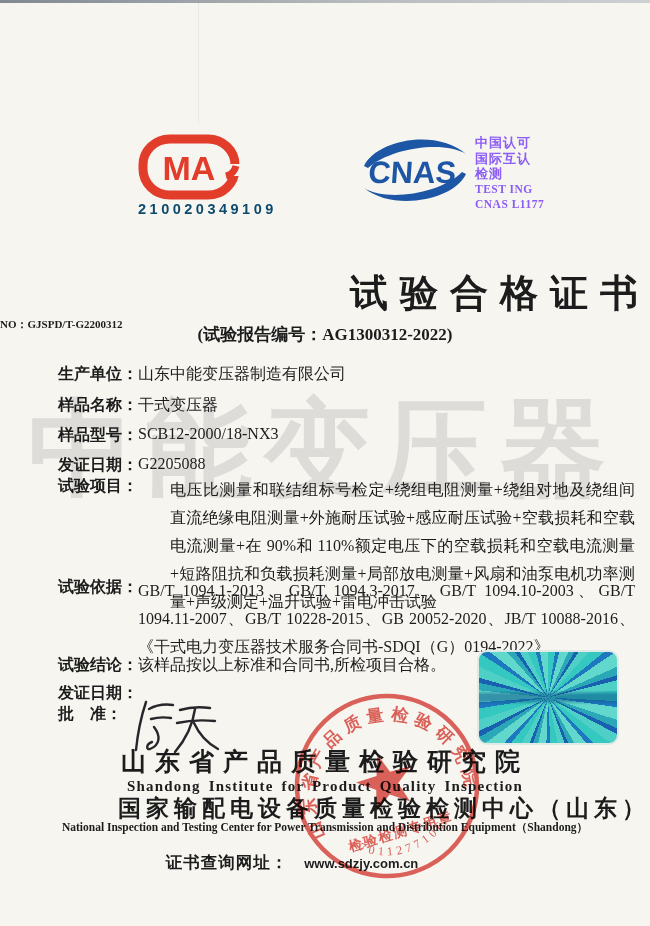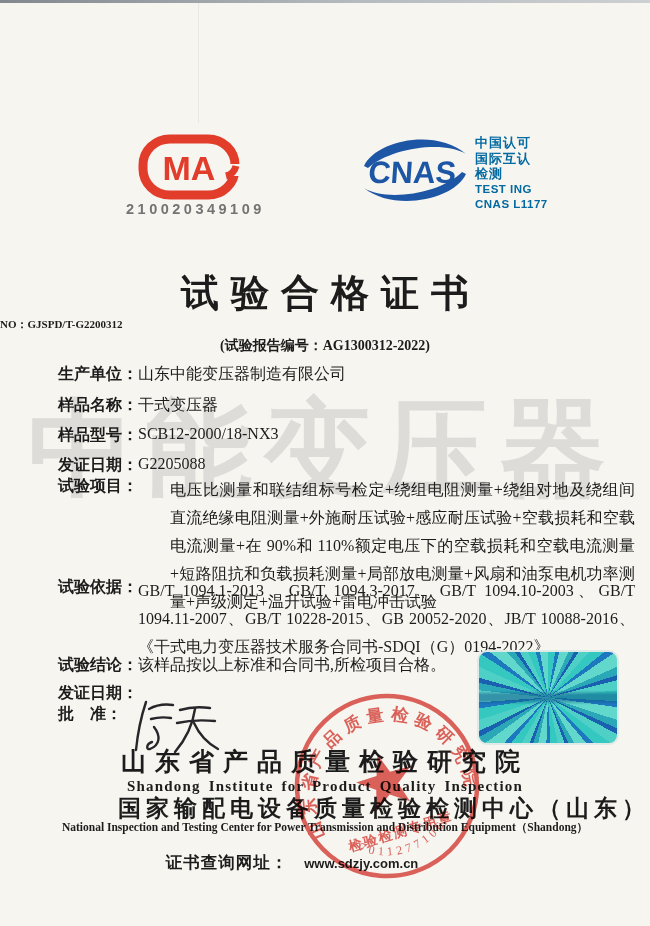--- a/index.html
+++ b/index.html
@@ -8,36 +8,36 @@
   .scan-edge-top{position:absolute;top:0;left:0;width:650px;height:3px;
         background:linear-gradient(to right,#81888e,#b6bbbf 55%,#ccd0d3);z-index:5;}
   .scan-fold{position:absolute;top:3px;left:198px;width:1px;height:120px;background:rgba(0,0,0,0.05);}
 
   
   .watermark{position:absolute;top:378px;left:28px;z-index:0;white-space:nowrap;
         font-size:106px;font-weight:bold;letter-spacing:12px;color:rgba(130,130,130,0.22);}
 
   
   .cma{position:absolute;left:138px;top:134px;z-index:1;}
-  .cma-number{position:absolute;left:126px;top:201px;z-index:1;color:#737373;font-weight:bold;
+  .cma-number{position:absolute;left:138px;top:201px;z-index:1;color:#0c4a6e;font-weight:bold;
         font-size:14.5px;letter-spacing:3.5px;font-family:"Liberation Sans",sans-serif;}
   .ilac{position:absolute;left:249px;top:120px;z-index:1;}
   .cnas{position:absolute;left:360px;top:134px;z-index:1;}
-  .cnas-side{position:absolute;left:475px;top:135px;z-index:1;color:#0369a1;
-        font-family:Liberation Sans, sans-serif;font-weight:bold;}
+  .cnas-side{position:absolute;left:475px;top:135px;z-index:1;color:#8b5cf6;
+        font-family:Liberation Serif, serif;font-weight:bold;}
   .cnas-side .cn{font-size:13px;line-height:15.5px;letter-spacing:1px;}
   .cnas-side .en{font-size:11.5px;line-height:15px;letter-spacing:0.5px;}
 
   
-  .title{position:absolute;top:268px;left:0;width:650px;text-align:center;z-index:1;
+  .title{position:absolute;top:268px;left:0;width:650px;text-align:right;z-index:1;
         font-size:38px;font-weight:bold;letter-spacing:12px;text-indent:12px;}
   .no-line{position:absolute;top:317px;left:0;width:650px;text-align:left;z-index:1;
         font-size:11px;font-weight:bold;}
-  .report-line{position:absolute;top:337px;left:0;width:650px;text-align:center;z-index:1;
-        font-size:14px;font-weight:bold;}
+  .report-line{position:absolute;top:323px;left:0;width:650px;text-align:center;z-index:1;
+        font-size:17px;font-weight:bold;}
 
   
   .field{position:absolute;left:58px;display:flex;z-index:1;width:577px;}
   .field-label{font-weight:bold;font-size:16px;flex:0 0 78px;white-space:nowrap;}
   .field-value{font-size:16px;}
   .field.wide .field-value{line-height:28px;text-align:justify;text-justify:inter-ideograph;}
   .f4 .field-value{line-height:26px;margin-left:32px;}
 
   
   .signature{position:absolute;left:128px;top:696px;z-index:1;}

